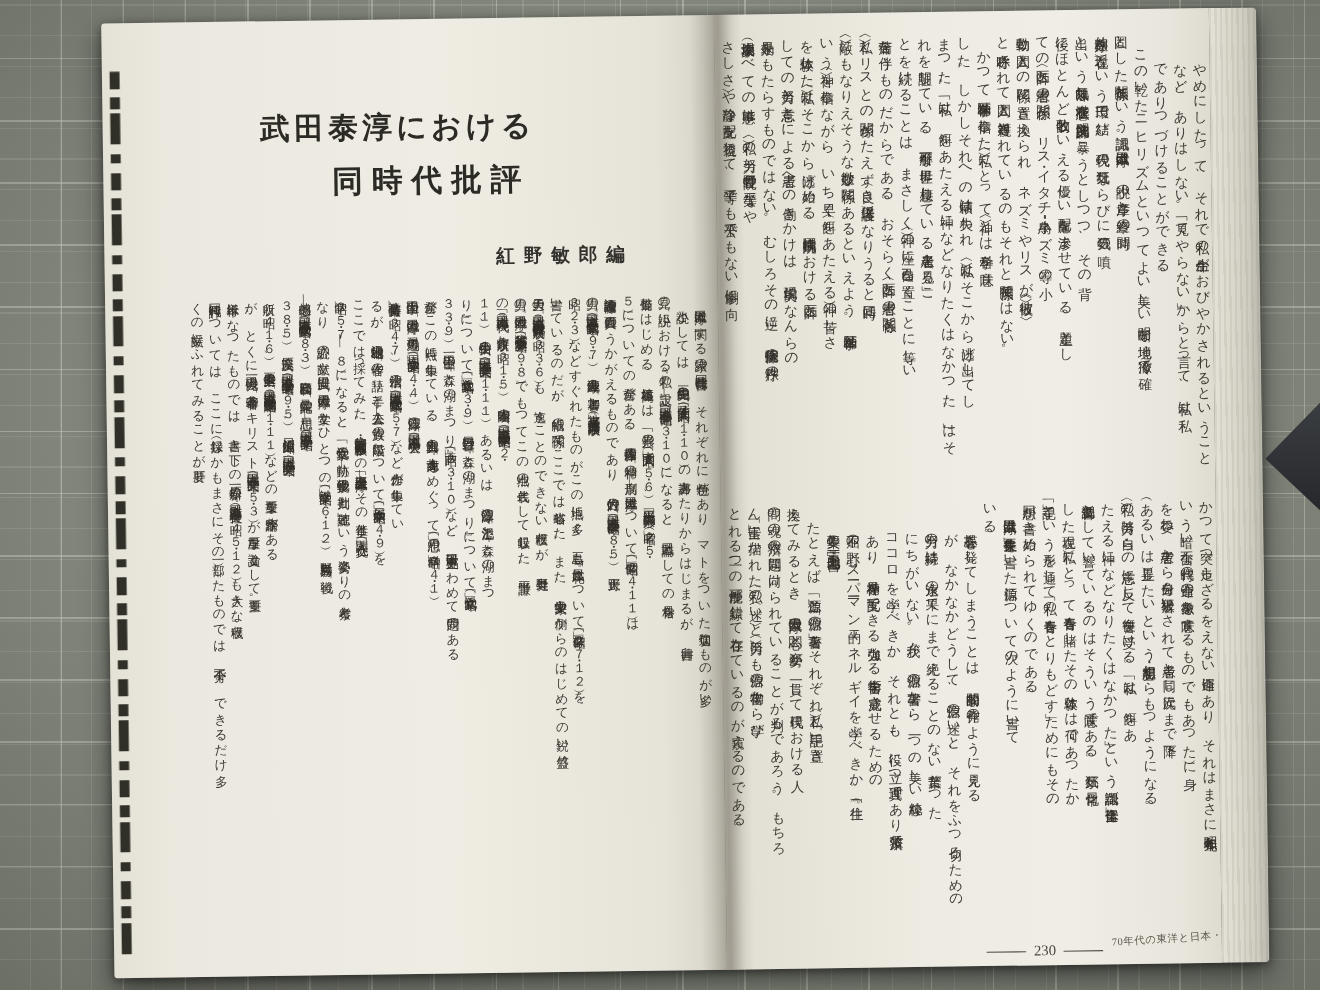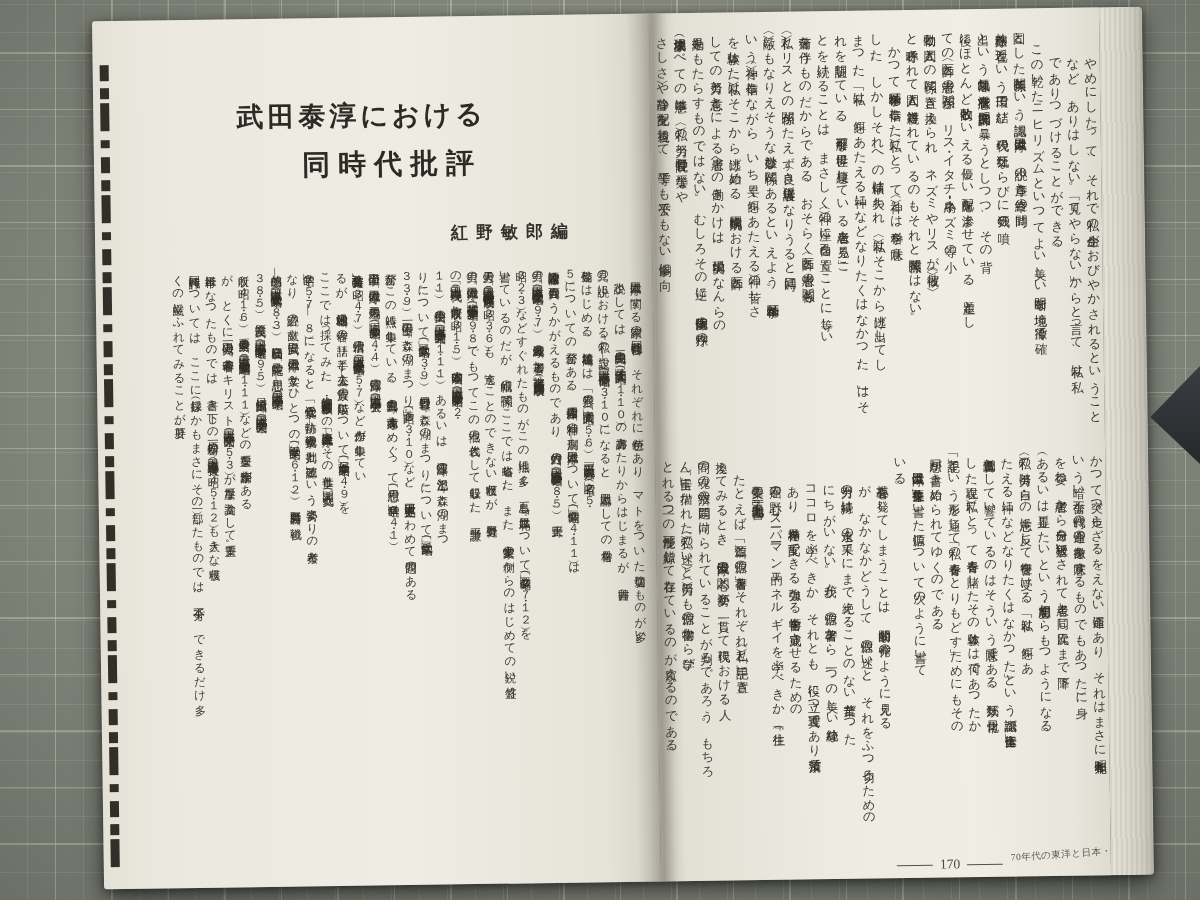--- a/index.html
+++ b/index.html
@@ -159,21 +159,21 @@
           <p class="vcol">　　不屈の野心、スーパーマン的エネルギイを学ぶべきか。（「『往生</p>
           <p class="vcol">　　要集』の虫」一九七〇・一二『図書』）</p>
           <p class="vcol">　たとえば、「源信」と「源信の著書」をそれぞれ〈私〉と「手記」に置き</p>
           <p class="vcol">換えてみるとき、武田泰淳の関心と姿勢が、一貫して現代における人</p>
           <p class="vcol">間の魂の救済の問題に向けられていることが判るであろう。もちろ</p>
           <p class="vcol">ん「富士」に描かれた〈私〉の〈迷い〉と〈努力〉にも源信の書物から学び</p>
           <p class="vcol">とれる二つの可能性が錯綜して存在しているのが窺えるのである。</p>
         </div>
       <div class="page-number">
         <span class="rule"></span>
-        <span>170</span>
+        <span>230</span>
         <span class="rule"></span>
       </div>
       <div class="running-head">
         <span>70年代の東洋と日本・武田泰淳</span>
       </div>
     </div>
 
     <div class="fore-edge"></div>
     <div class="gutter-shadow"></div>
   </div>

